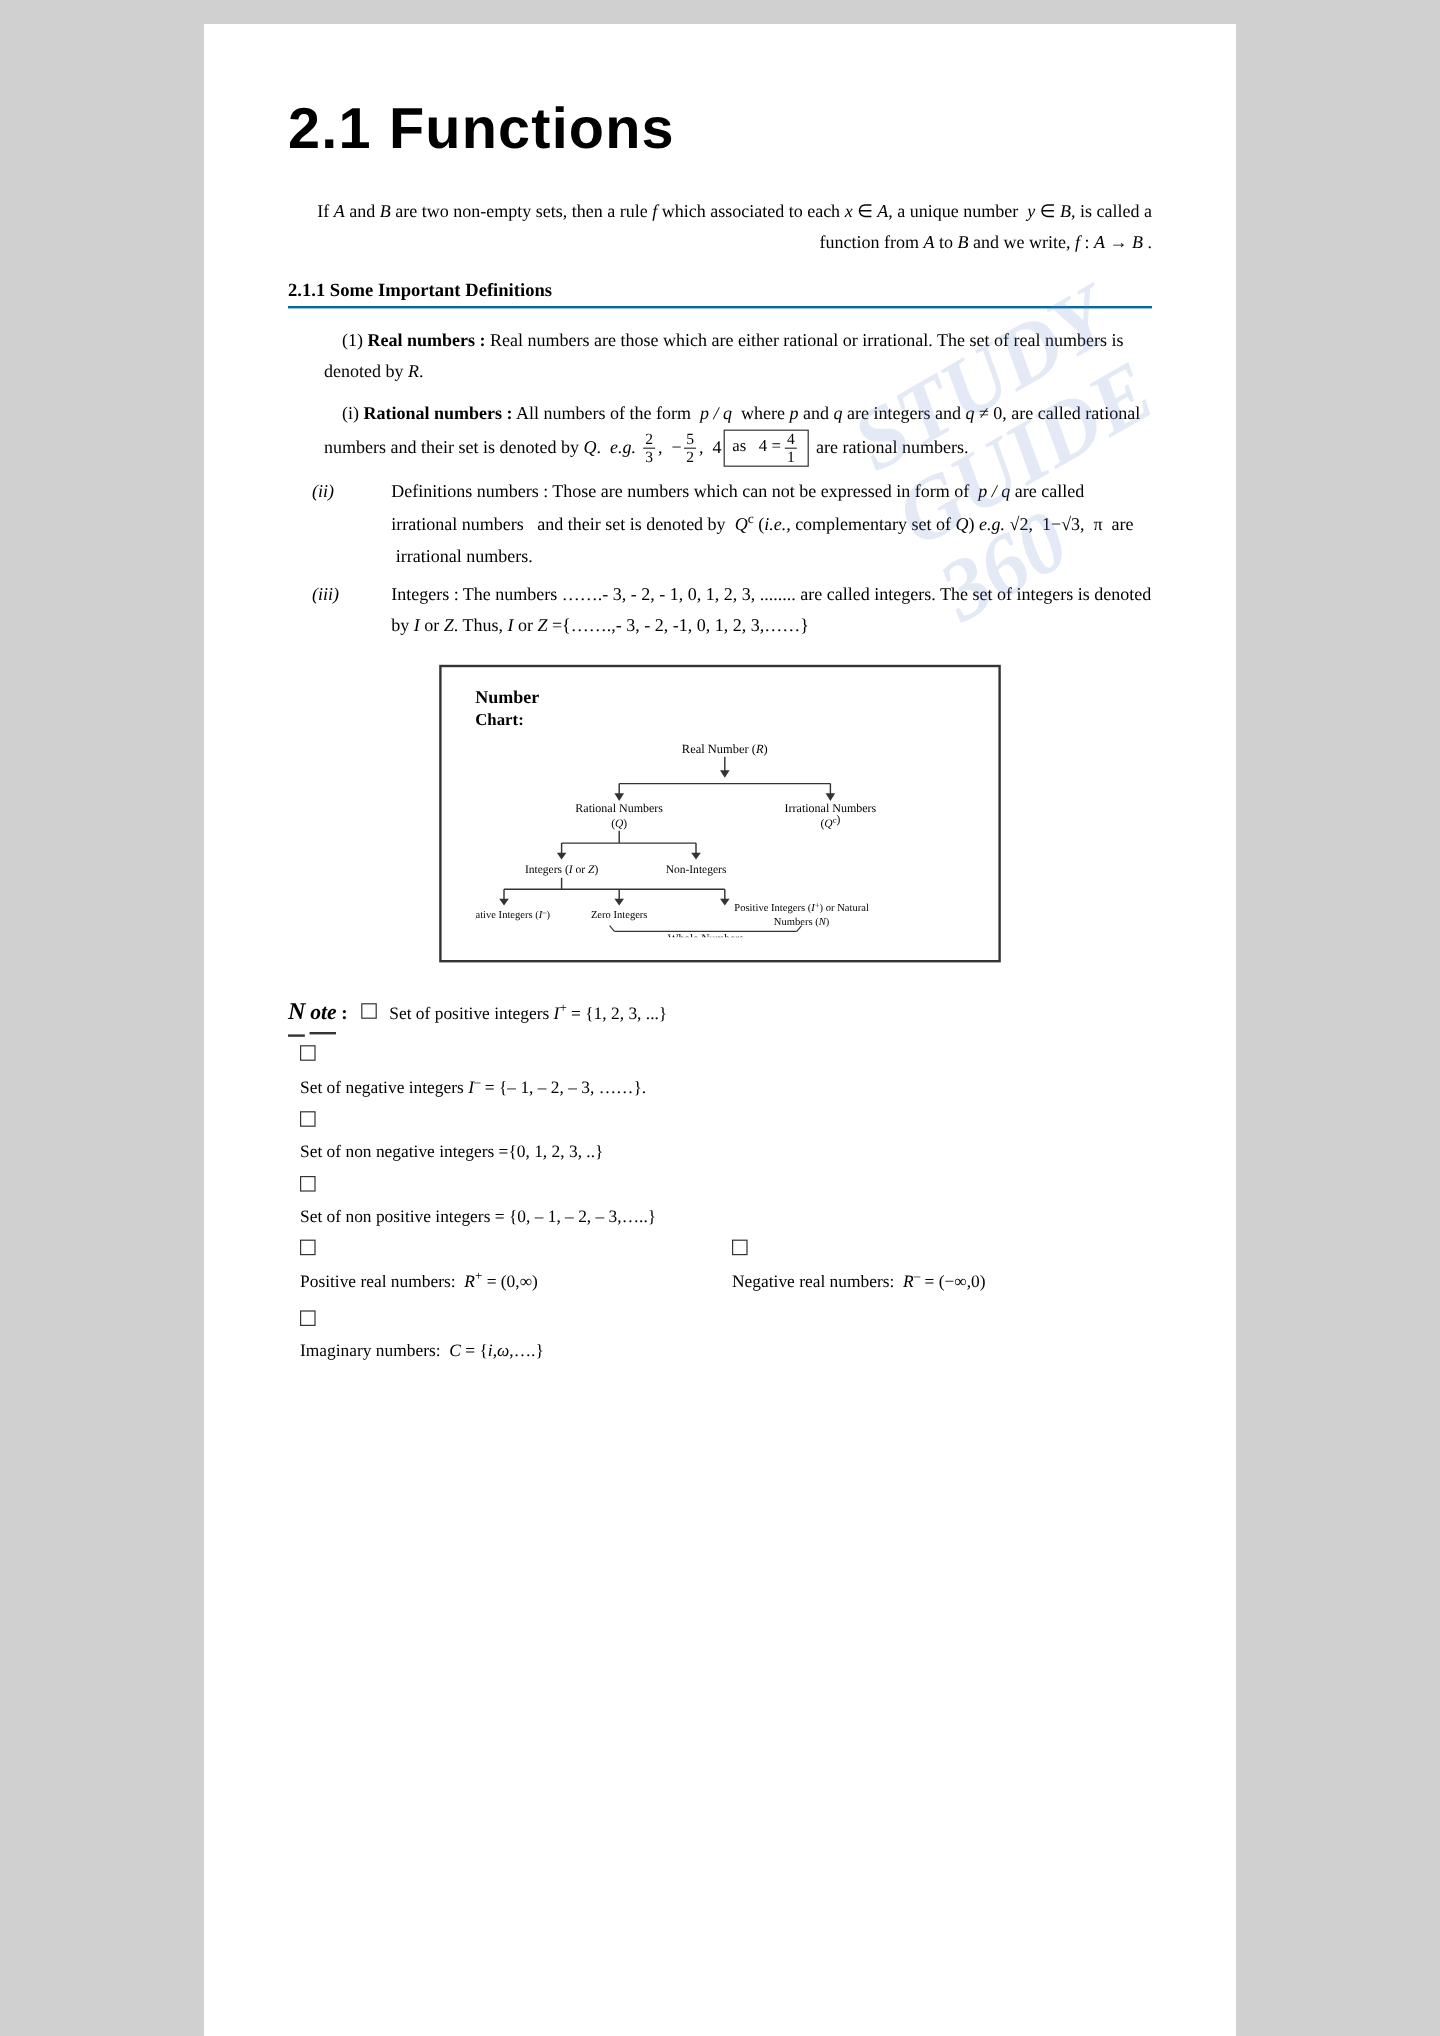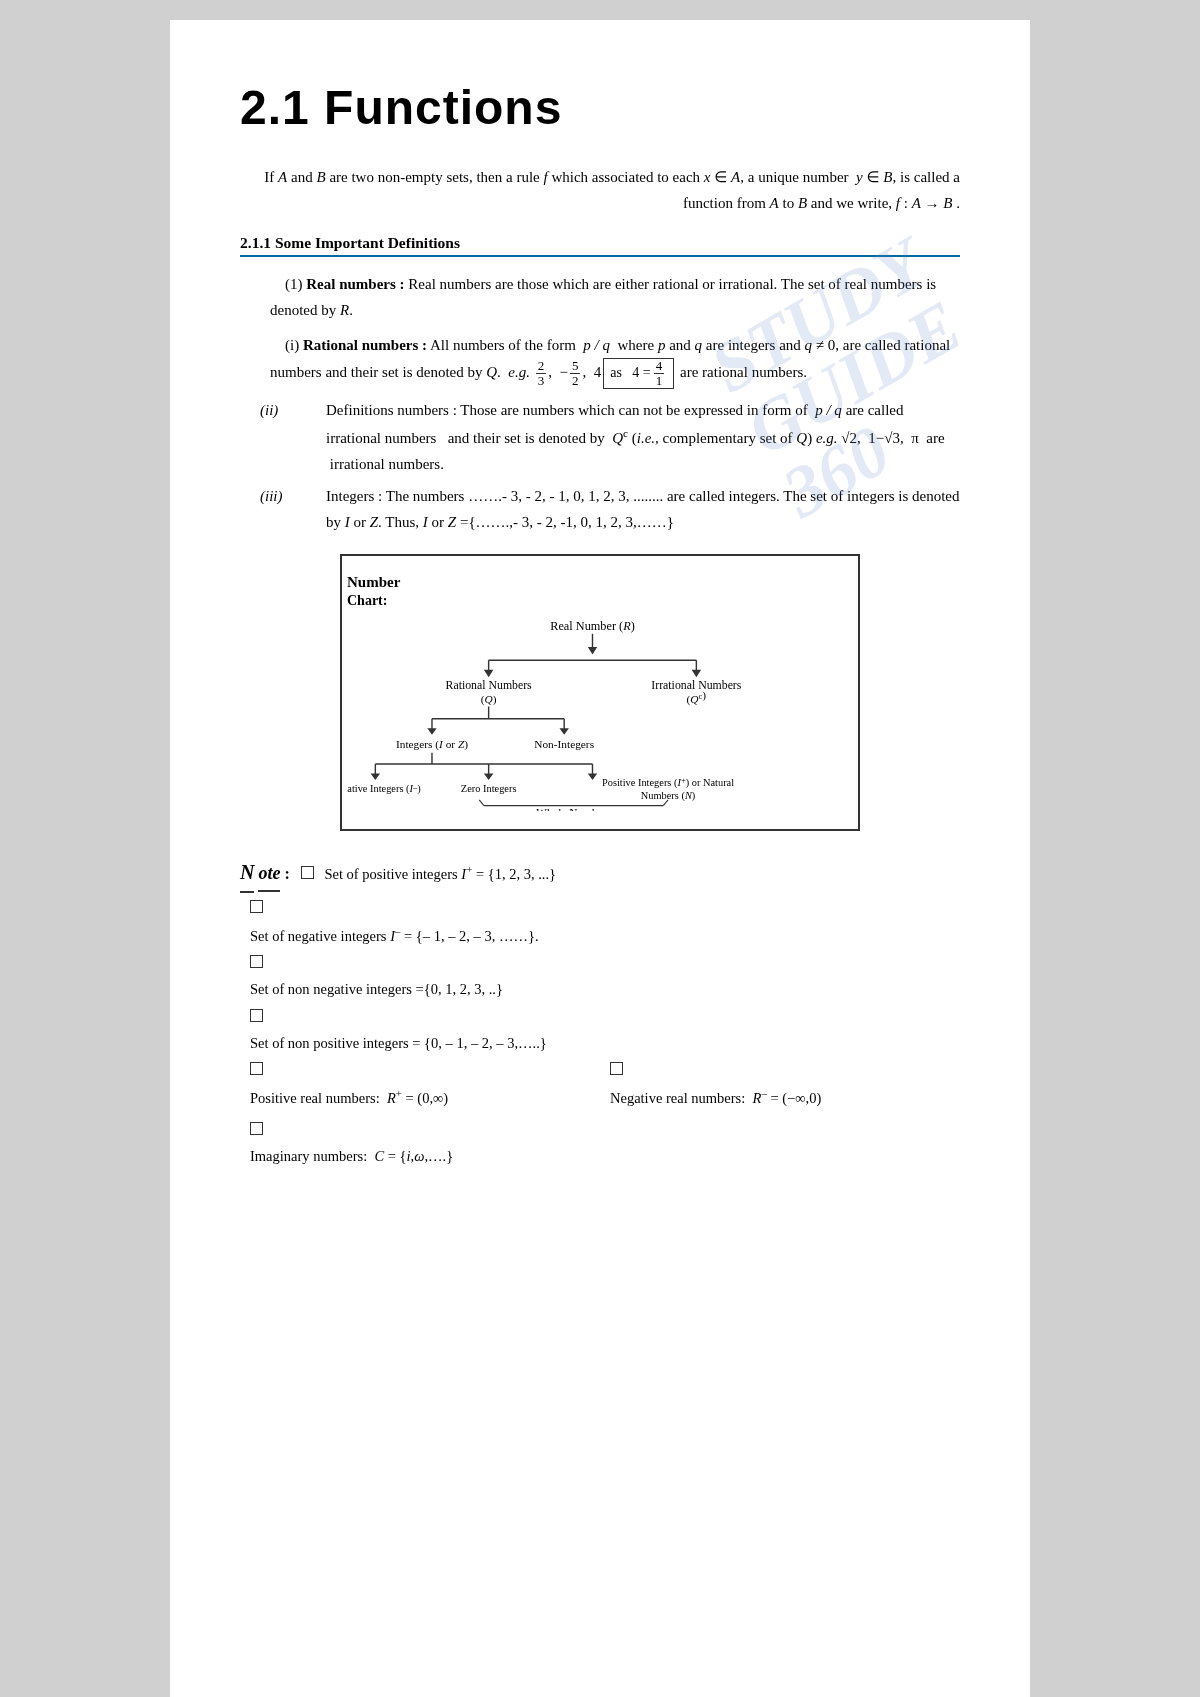--- a/index.html
+++ b/index.html
@@ -83,22 +83,22 @@
       vertical-align: middle;
       font-size: 13px;
       line-height: 1.1;
       margin: 0 2px;
     }
     .frac .num { border-bottom: 1px solid #333; padding: 0 2px; }
     .frac .den { padding: 0 2px; }
     .number-chart {
       border: 2px solid #333;
       margin: 18px auto;
-      padding: 18px 20px 14px 5px;
-      width: 520px;
+      padding: 18px 20px 14px 28px;
+      width: 468px;
       background: #fff;
       position: relative;
     }
     .chart-title {
       font-weight: bold;
       font-size: 15px;
       margin-bottom: 2px;
     }
     .chart-subtitle {
       font-weight: bold;

